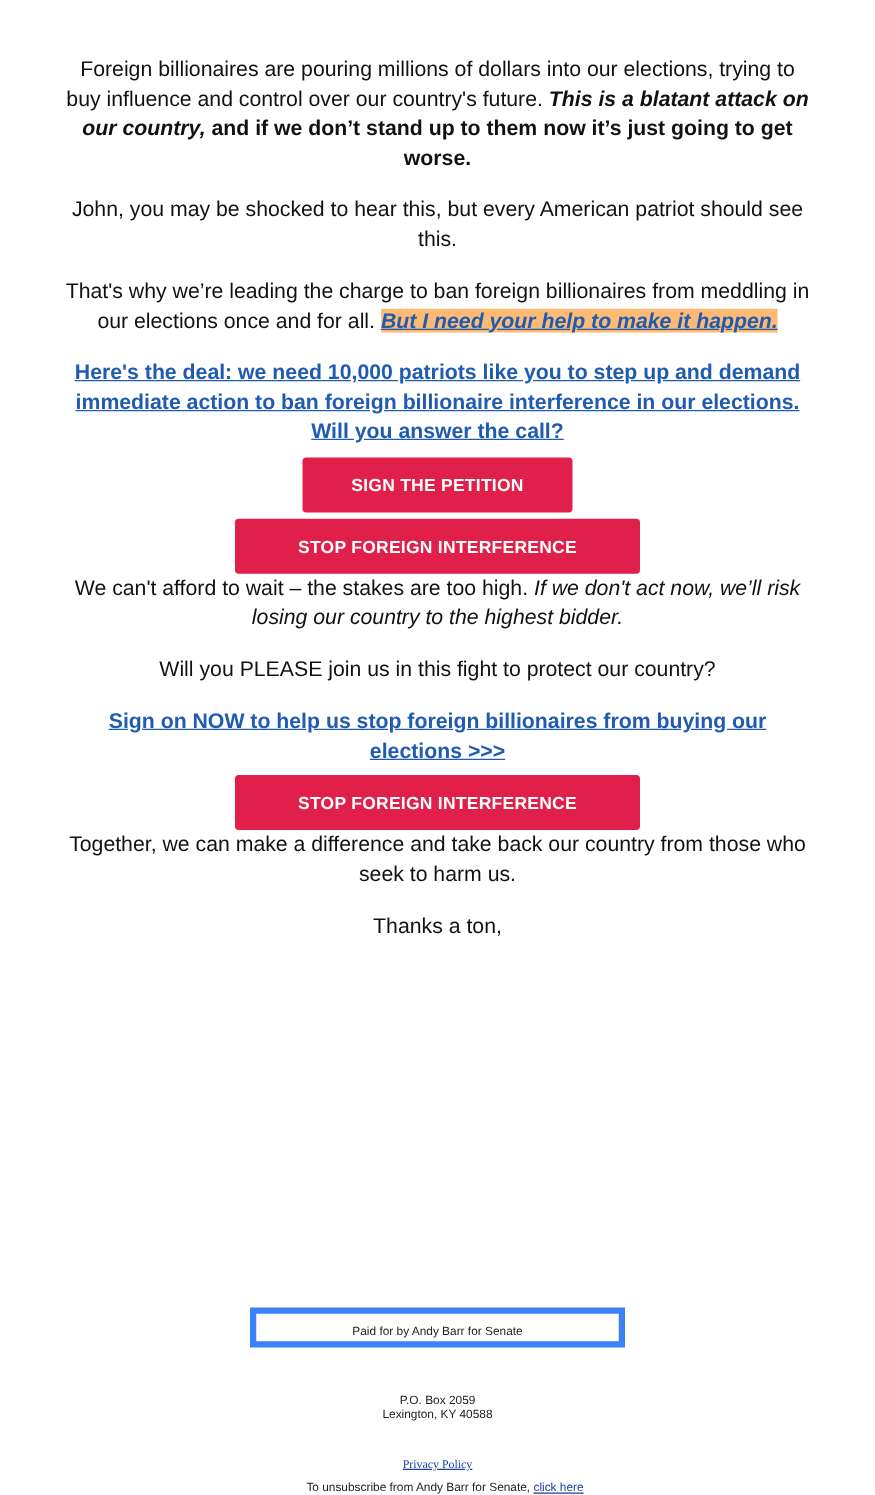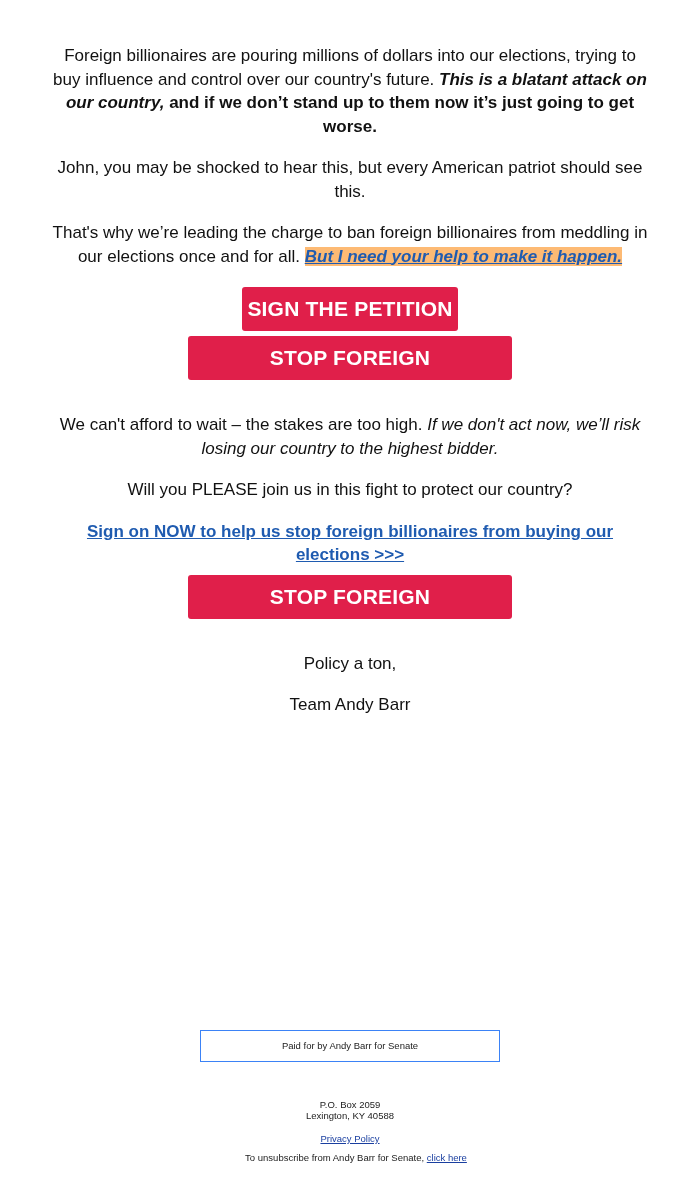--- a/index.html
+++ b/index.html
@@ -40,21 +40,21 @@
   .btn-wrap {
     text-align: center;
     margin: 0;
   }
   .btn {
     display: inline-block;
     background: #e11d48;
     background: #e01f4a;
     color: #ffffff;
     font-weight: bold;
-    font-size: 21px;
+    font-size: 14px;
     letter-spacing: 0.2px;
     text-decoration: none;
     border-radius: 3px;
     line-height: 44px;
     height: 44px;
     box-sizing: border-box;
   }
   .btn-petition { width: 216px; margin-top: 1px; }
   .btn-stop { width: 324px; }
   .btn-gap { height: 5px; }
@@ -64,32 +64,33 @@
     left: 0;
     top: 1030px;
     width: 700px;
     text-align: center;
     font-size: 9.5px;
     color: #222;
   }
   .paid-box {
     width: 300px;
     height: 32px;
-    margin: 0 auto;
-    border: 1px solid #3b82f6;
+    margin: 16px auto;
+    border: 5px solid #3b82f6;
     box-sizing: border-box;
     line-height: 30px;
     font-size: 9.5px;
   }
   .address {
     margin-top: 37px;
     line-height: 11px;
   }
   .privacy {
-    margin-top: 12px;
+    margin-top: 30px;
+    font-family: Liberation Serif, serif;
   }
   .unsub {
     margin-top: 8px;
     padding-left: 12px;
   }
   .footer a {
     color: #1a3fa0;
     text-decoration: underline;
   }
 </style>
@@ -103,20 +104,23 @@
   </p>
 
   <p class="body-text">
     <span>John, you may be shocked to hear this, but every American patriot should see this.</span>
   </p>
 
   <p class="body-text">
     <span>That's why we’re leading the charge to ban foreign billionaires from meddling in our elections once and for all. </span><a href="#" class="link ital hl">But I need your help to make it happen.</a>
   </p>
 
+  <p class="body-text" style="margin-bottom:8px;">
+    <a href="#" class="link">Here's the deal: we need 10,000 patriots like you to step up and demand immediate action to ban foreign billionaire interference in our elections. Will you answer the call?</a>
+  </p>
 
   <div class="btn-wrap">
     <a href="#" class="btn btn-petition">SIGN THE PETITION</a>
   </div>
   <div class="btn-gap"></div>
   <div class="btn-wrap">
     <a href="#" class="btn btn-stop">STOP FOREIGN INTERFERENCE</a>
   </div>
 
   <p class="body-text after-btn">
@@ -128,28 +132,28 @@
   </p>
 
   <p class="body-text" style="margin-bottom:8px;text-align:center;">
     <a href="#" class="link">Sign on NOW to help us stop foreign billionaires from buying our elections &gt;&gt;&gt;</a>
   </p>
 
   <div class="btn-wrap">
     <a href="#" class="btn btn-stop">STOP FOREIGN INTERFERENCE</a>
   </div>
 
-
-  <p class="body-text">
-    <span>Policy a ton,</span>
+  <p class="body-text after-btn">
+    <span>Together, we can make a difference and take back our country from those who seek to harm us.</span>
   </p>
 
   <p class="body-text">
-    <span>Team Andy Barr</span>
+    <span>Thanks a ton,</span>
   </p>
+
 </div>
 
 <div class="footer">
   <div class="paid-box">
     <span>Paid for by Andy Barr for Senate</span>
   </div>
   <div class="address">
     <div>P.O. Box 2059</div>
     <div>Lexington, KY 40588</div>
   </div>

